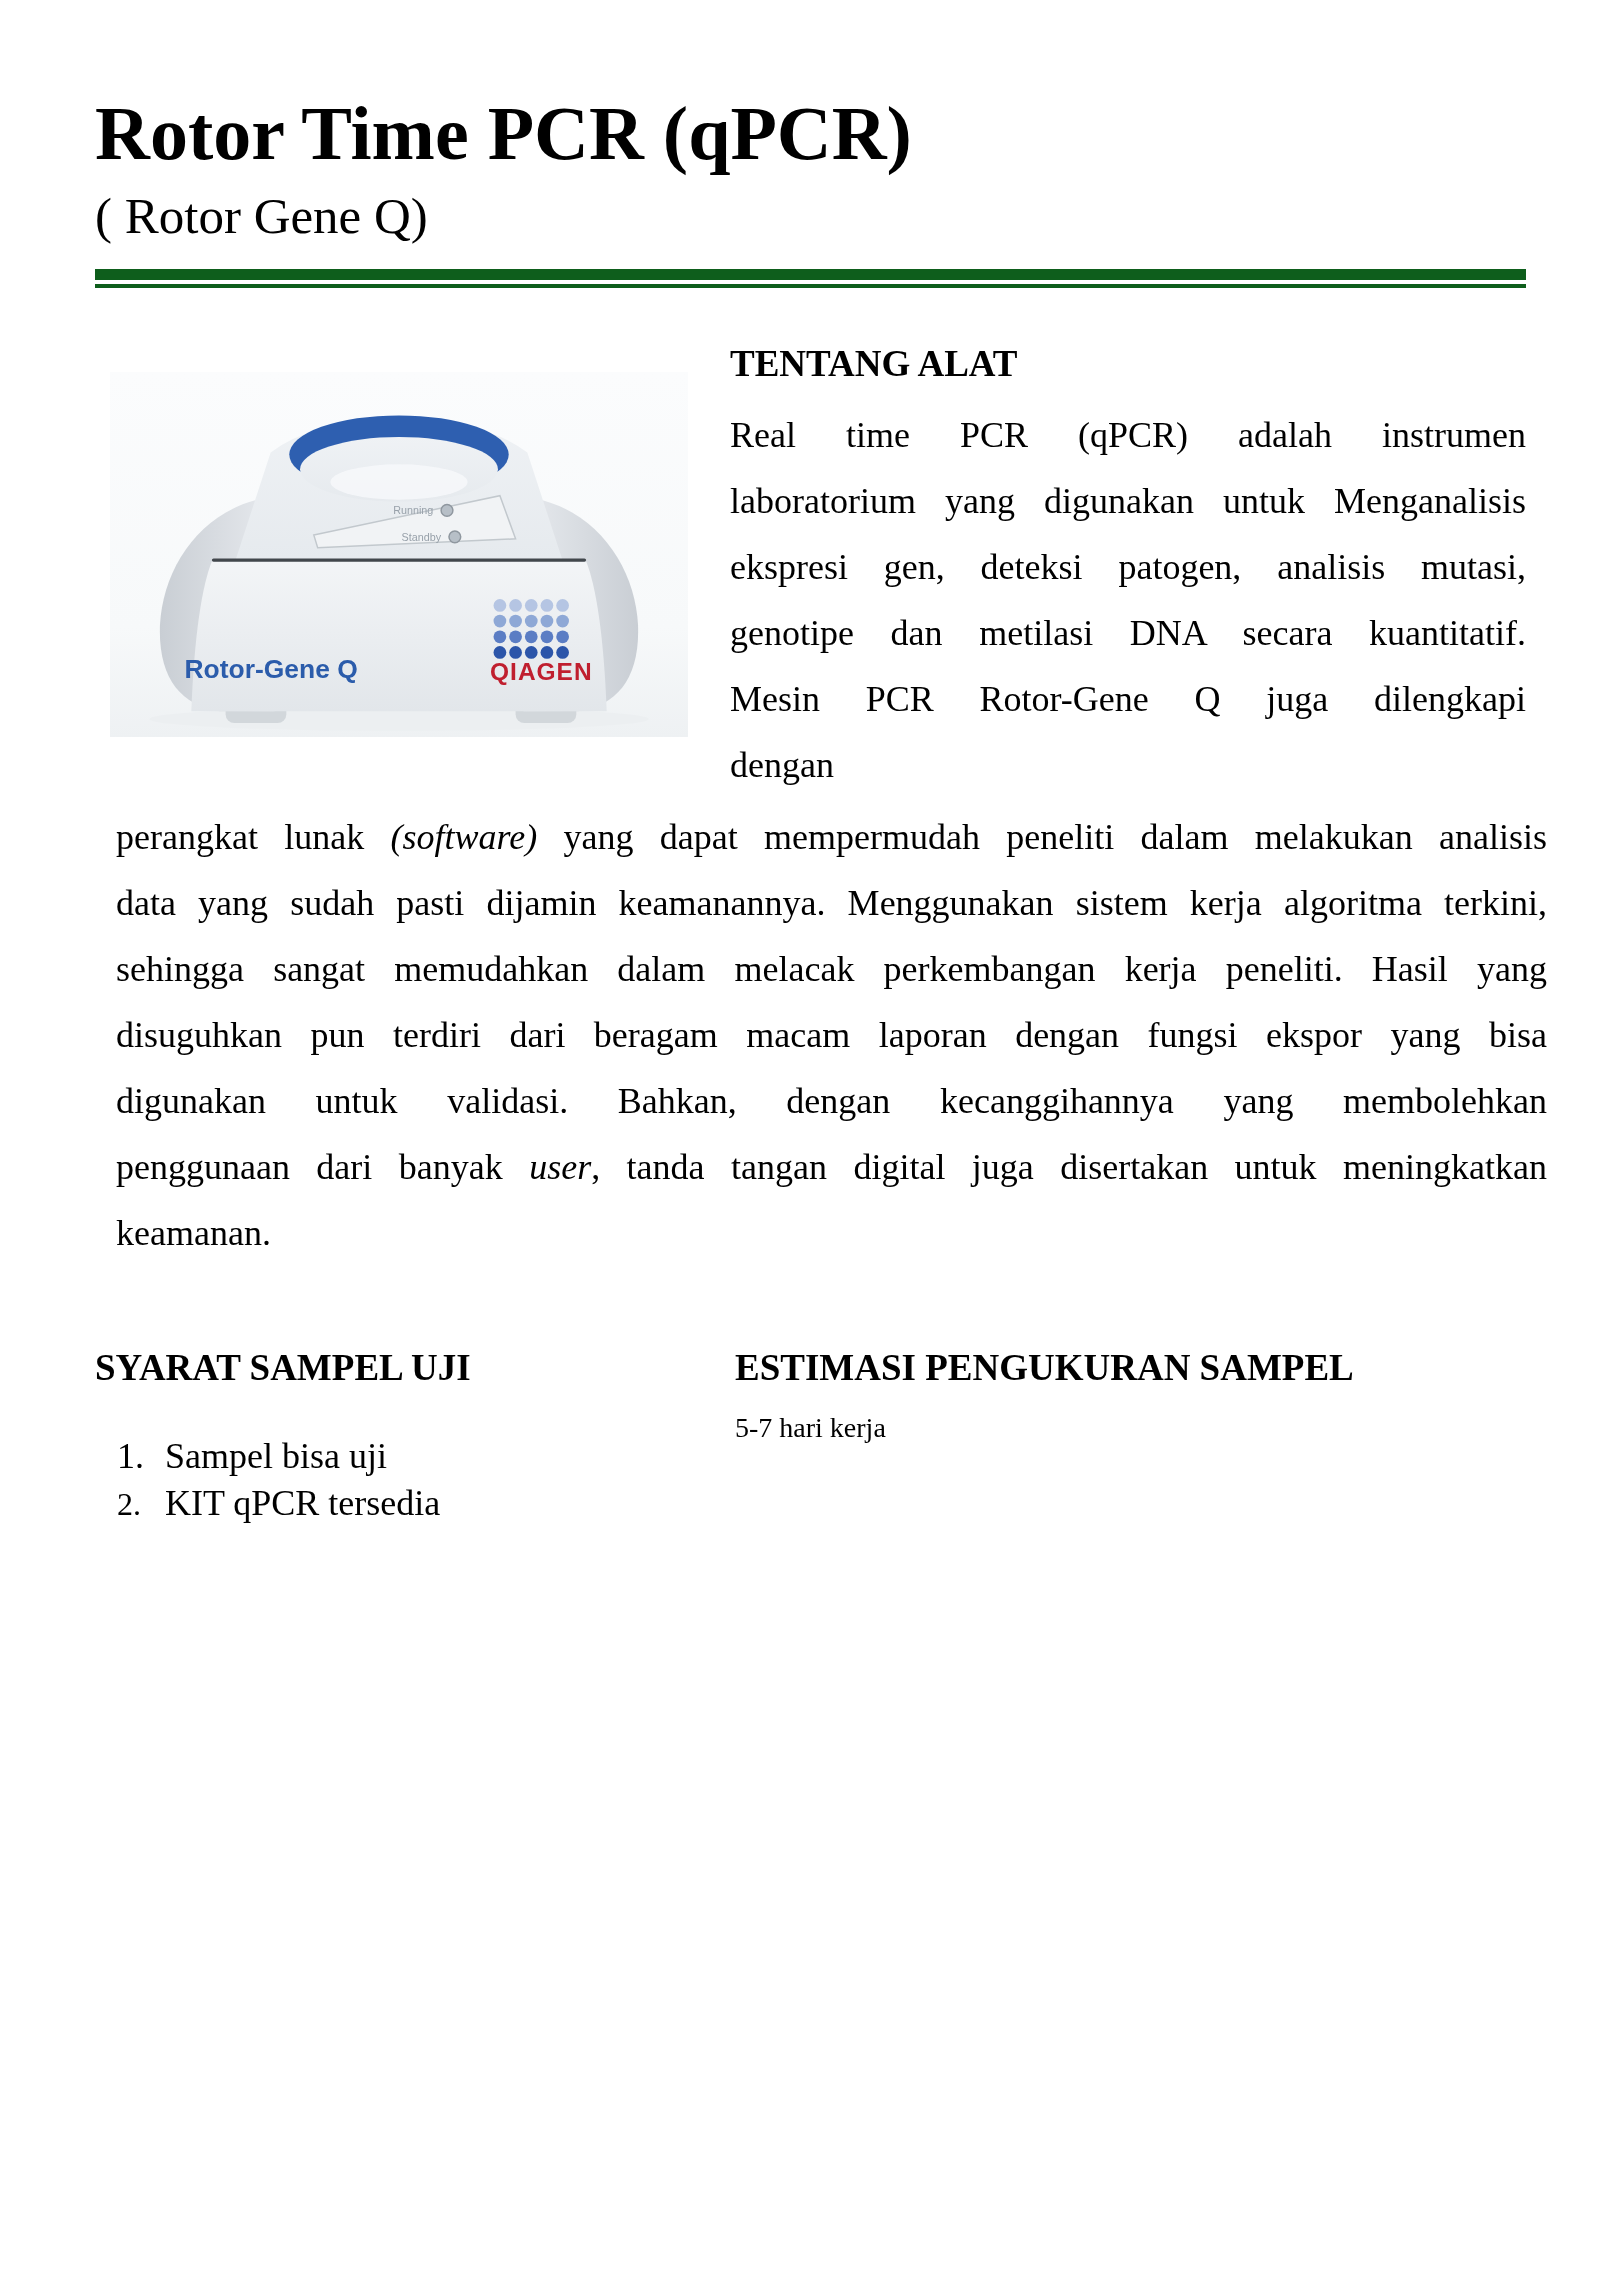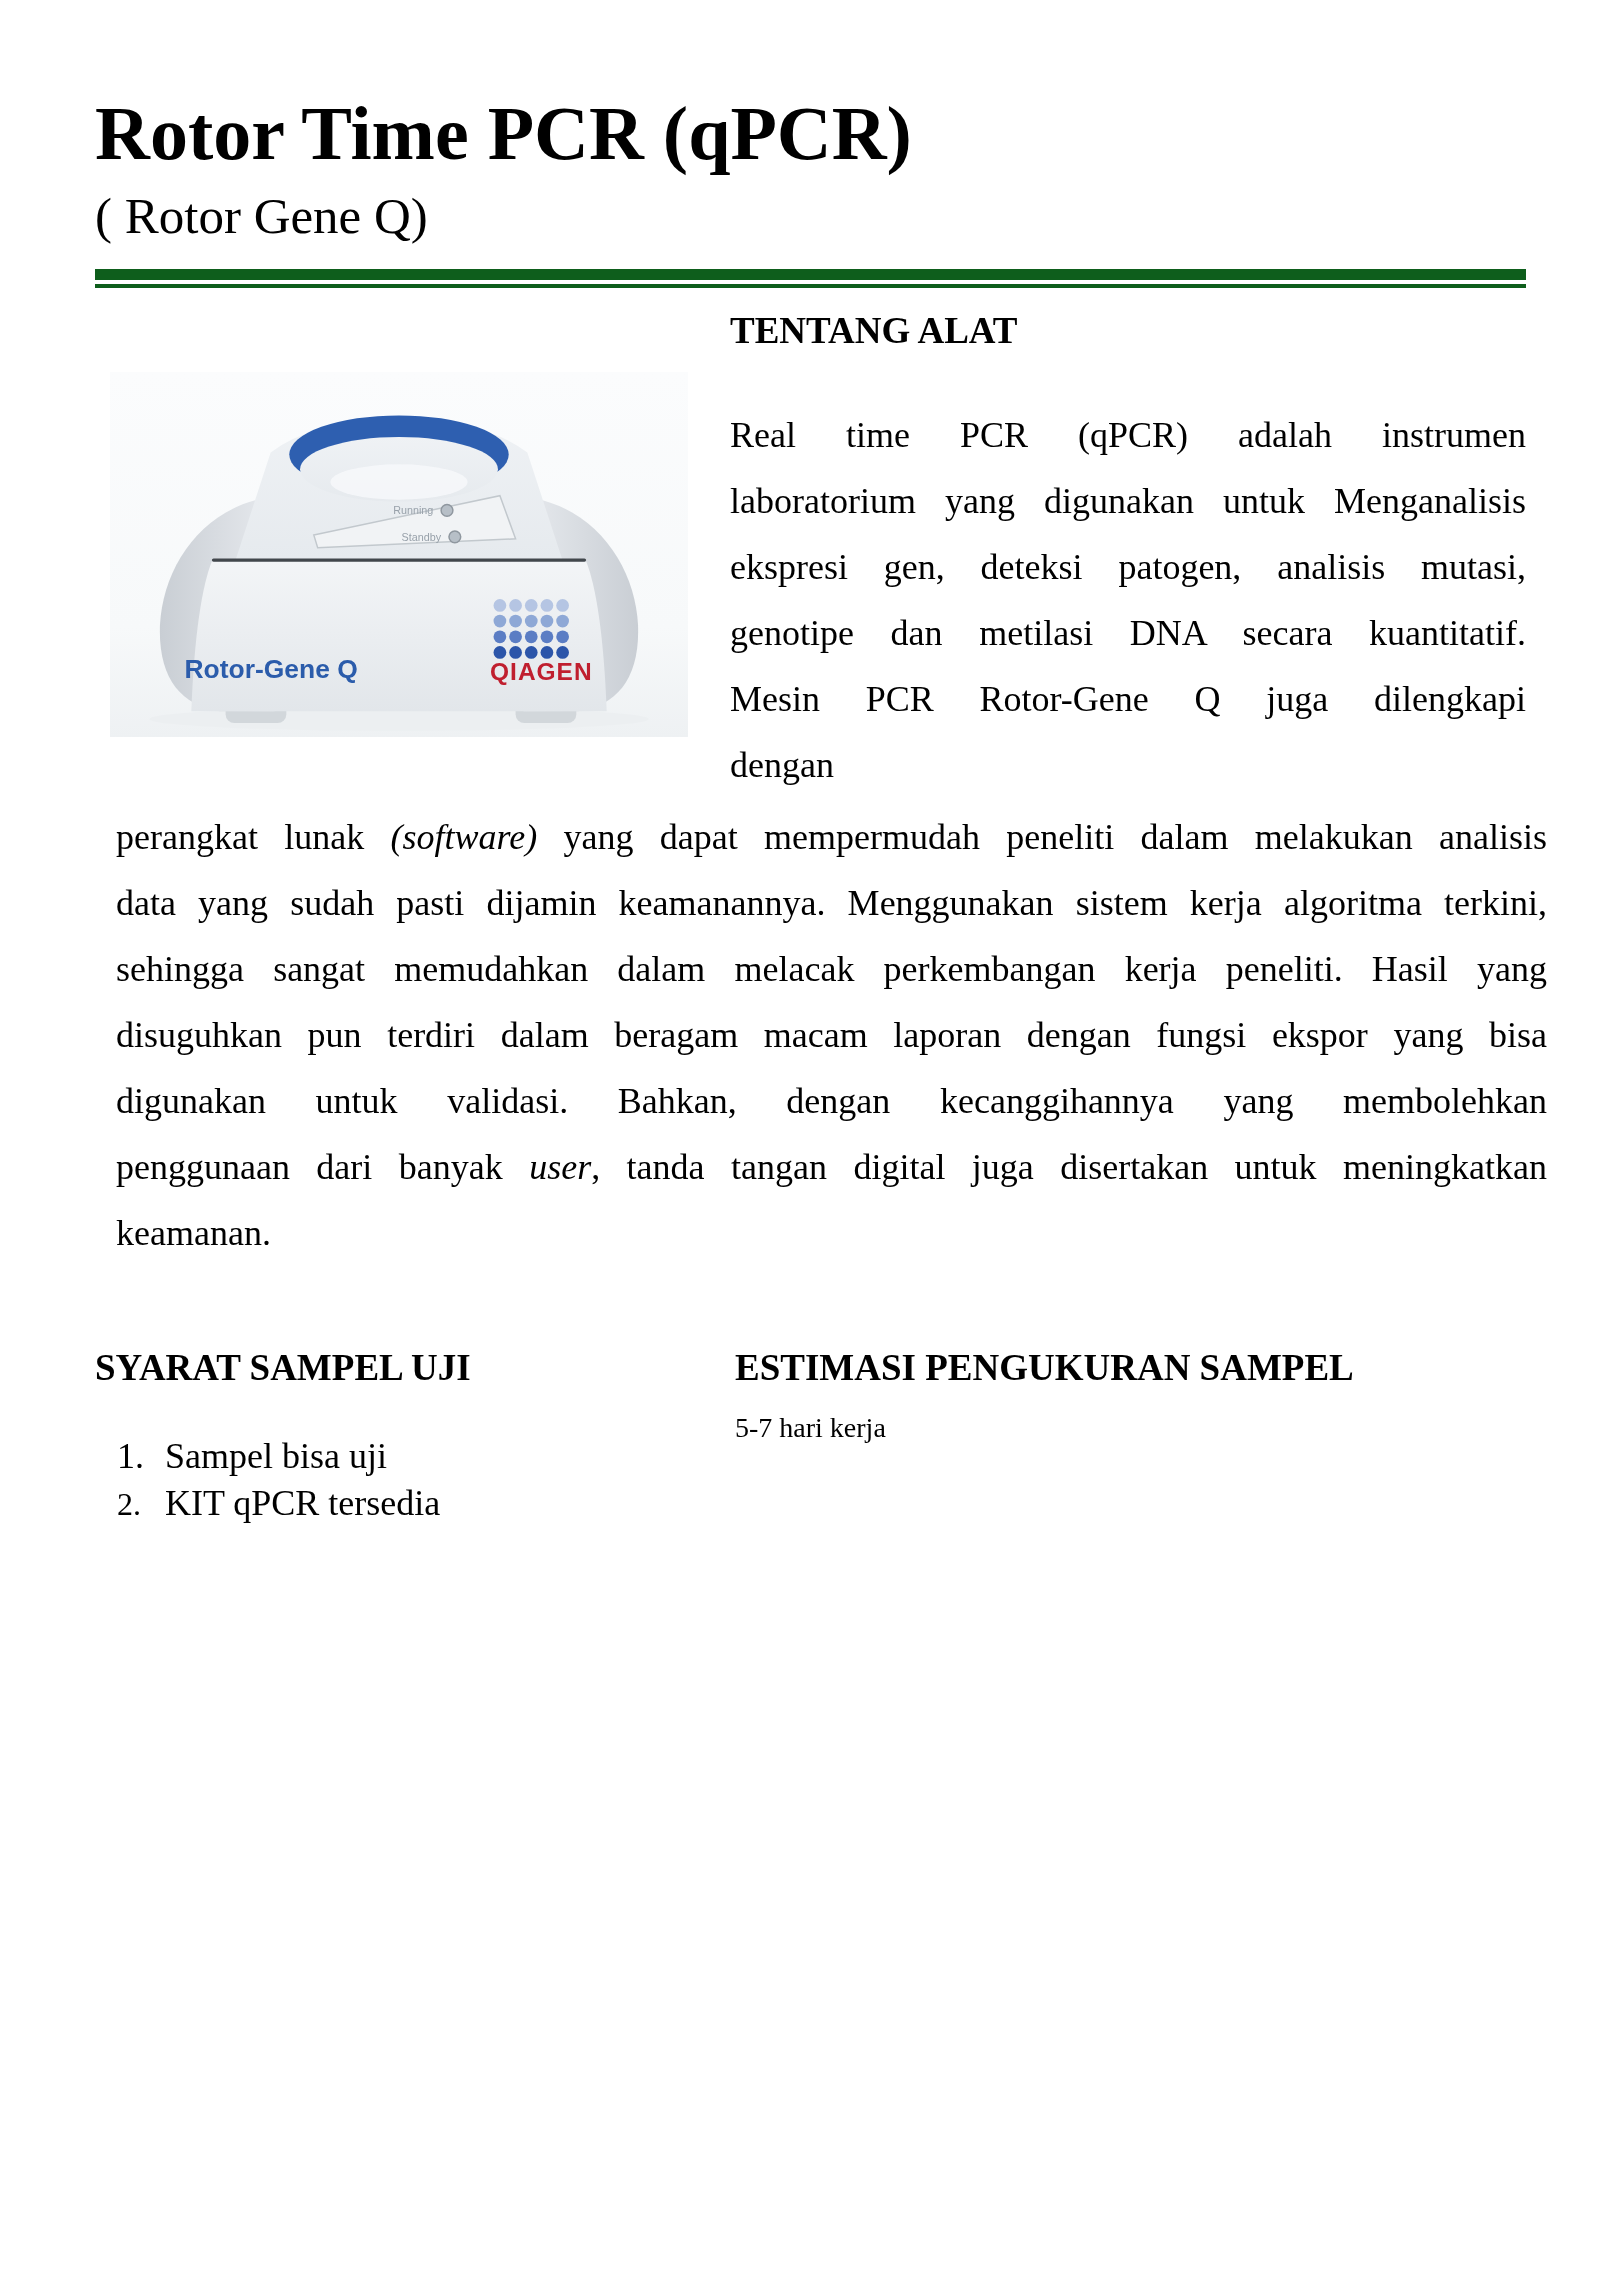--- a/index.html
+++ b/index.html
@@ -19,21 +19,21 @@
   }
   .rule{left:95px;top:269px;width:1431px;}
   .rule .bar{height:10.8px;background:var(--accent-green,#0e5e1c);}
   .rule .gap{height:3.9px;background:#ffffff;}
   .rule .thin{height:3.9px;background:var(--accent-green,#0e5e1c);}
   .photo{
     left:110px;top:372px;width:578px;height:365px;
     background:linear-gradient(180deg,#fbfcfd 0%,#f7f9fa 70%,#eef1f3 100%);
   }
   .about-heading{
-    left:730px;top:308px;width:796px;
+    left:730px;top:341px;width:796px;
     font-size:37px;font-weight:bold;line-height:45px;font-family:Liberation Serif, serif;
   }
   .about-col{left:730px;top:402px;width:796px;font-size:36px;line-height:66px;}
   .body-para{left:95px;top:804px;width:1431px;font-size:36px;line-height:66px;margin-left:21px;}
   .jline{
     text-align:justify;
     text-align-last:justify;
     height:66px;overflow:visible;
   }
   .jline.last{text-align-last:left;}
@@ -153,21 +153,21 @@
   <div class="jline">ekspresi gen, deteksi patogen, analisis mutasi,</div>
   <div class="jline">genotipe dan metilasi DNA secara kuantitatif.</div>
   <div class="jline">Mesin PCR Rotor-Gene Q juga dilengkapi</div>
   <div class="jline last">dengan</div>
 </div>
 
 <div class="abs body-para">
   <div class="jline"><span>perangkat lunak </span><span class="ital">(software)</span><span> yang dapat mempermudah peneliti dalam melakukan analisis</span></div>
   <div class="jline">data yang sudah pasti dijamin keamanannya. Menggunakan sistem kerja algoritma terkini,</div>
   <div class="jline">sehingga sangat memudahkan dalam melacak perkembangan kerja peneliti. Hasil yang</div>
-  <div class="jline">disuguhkan pun terdiri dalam beragam macam laporan dengan fungsi ekspor yang bisa</div>
+  <div class="jline">disuguhkan pun terdiri dari beragam macam laporan dengan fungsi ekspor yang bisa</div>
   <div class="jline">digunakan untuk validasi. Bahkan, dengan kecanggihannya yang membolehkan</div>
   <div class="jline"><span>penggunaan dari banyak </span><span class="ital">user</span><span>, tanda tangan digital juga disertakan untuk meningkatkan</span></div>
   <div class="jline last">keamanan.</div>
 </div>
 
 <div class="abs sec-heading syarat-heading">SYARAT SAMPEL UJI</div>
 <div class="abs sec-heading estimasi-heading">ESTIMASI PENGUKURAN SAMPEL</div>
 <div class="abs estimasi-value">5-7 hari kerja</div>
 
 <div class="abs num-list">

